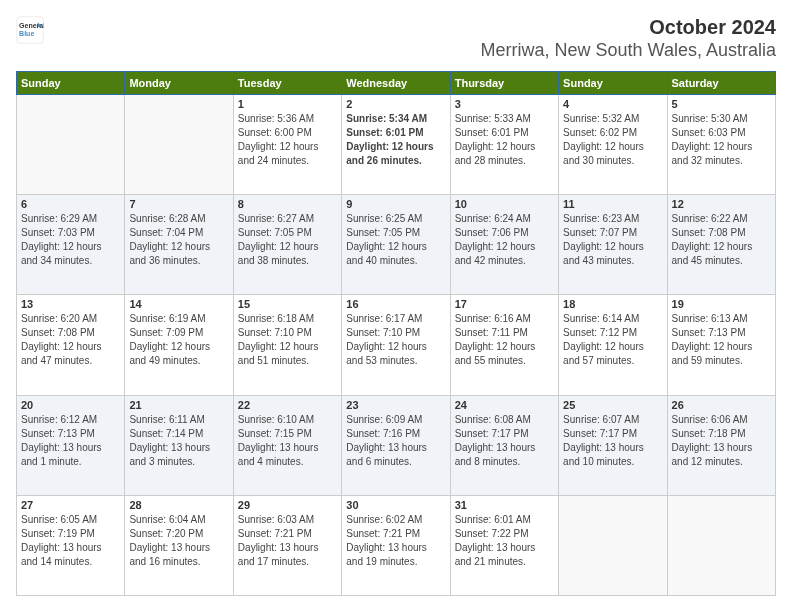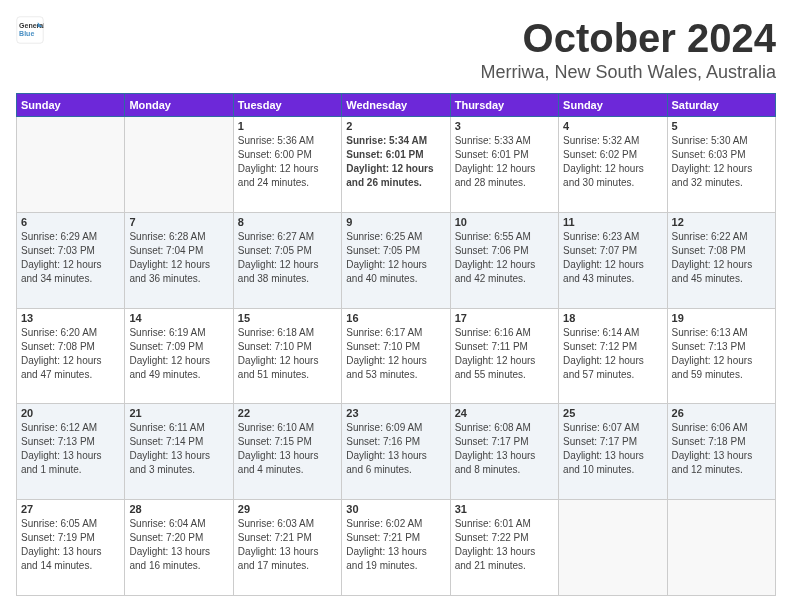--- a/index.html
+++ b/index.html
@@ -29,39 +29,39 @@
       gap: 4px;
     }
     .logo-icon {
       width: 28px;
       height: 28px;
     }
     .title-block {
       text-align: right;
     }
     .month-title {
-      font-size: 40px;
+      font-size: 20px;
       font-weight: bold;
       color: #333;
       line-height: 1.1;
     }
     .subtitle {
       font-size: 18px;
       color: #555;
       margin-top: 2px;
     }
     .calendar {
       flex: 1;
       border: 1px solid #ccc;
       border-collapse: collapse;
       width: 100%;
       table-layout: fixed;
     }
     .calendar th {
-      background-color: #6d28d9;
+      background-color: #4d7c0f;
       color: white;
       font-size: 11px;
       font-weight: bold;
       padding: 5px 4px;
       text-align: left;
       border: 1px solid #2e6aa3;
     }
     .calendar td {
       border: 1px solid #ccc;
       vertical-align: top;
@@ -183,21 +183,21 @@
           </td>
           <td>
             <div class="day-number">9</div>
             <div class="day-info" style="white-space: pre-line;">Sunrise: 6:25 AM
 Sunset: 7:05 PM
 Daylight: 12 hours
 and 40 minutes.</div>
           </td>
           <td>
             <div class="day-number">10</div>
-            <div class="day-info" style="white-space: pre-line;">Sunrise: 6:55 AM
+            <div class="day-info" style="white-space: pre-line;">Sunrise: 6:24 AM
 Sunset: 7:06 PM
 Daylight: 12 hours
 and 42 minutes.</div>
           </td>
           <td>
             <div class="day-number">11</div>
             <div class="day-info" style="white-space: pre-line;">Sunrise: 6:23 AM
 Sunset: 7:07 PM
 Daylight: 12 hours
 and 43 minutes.</div>

